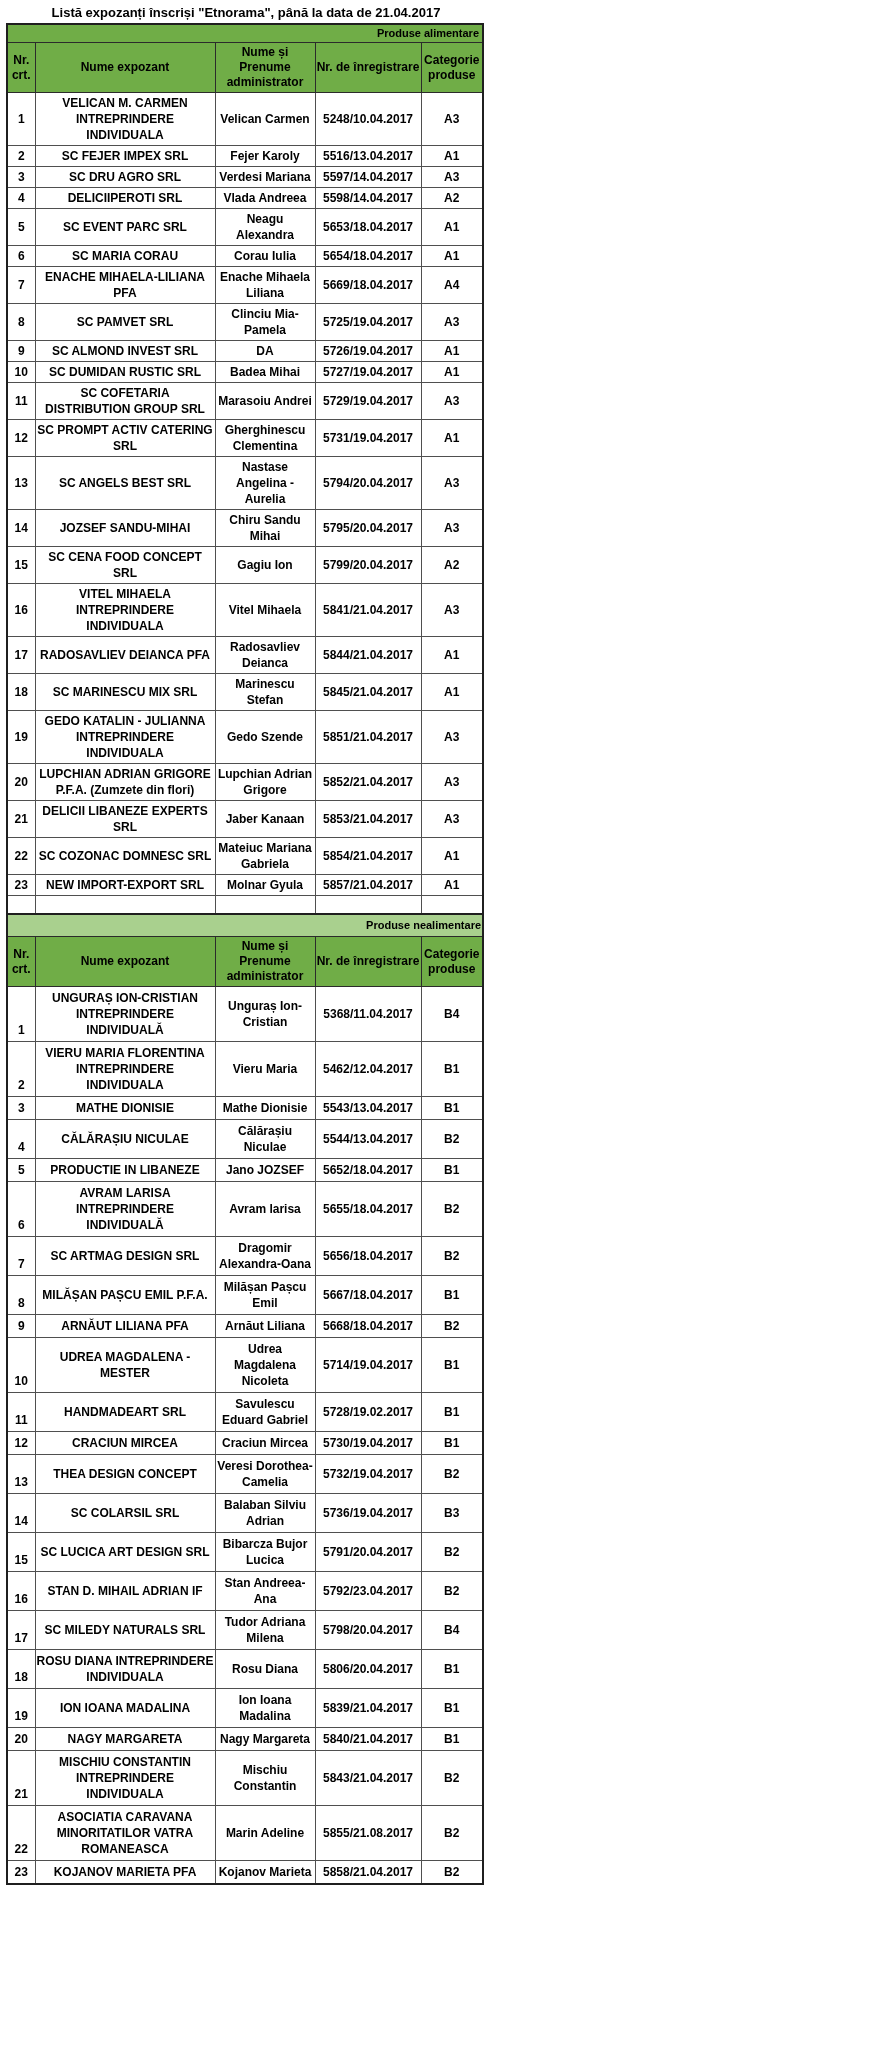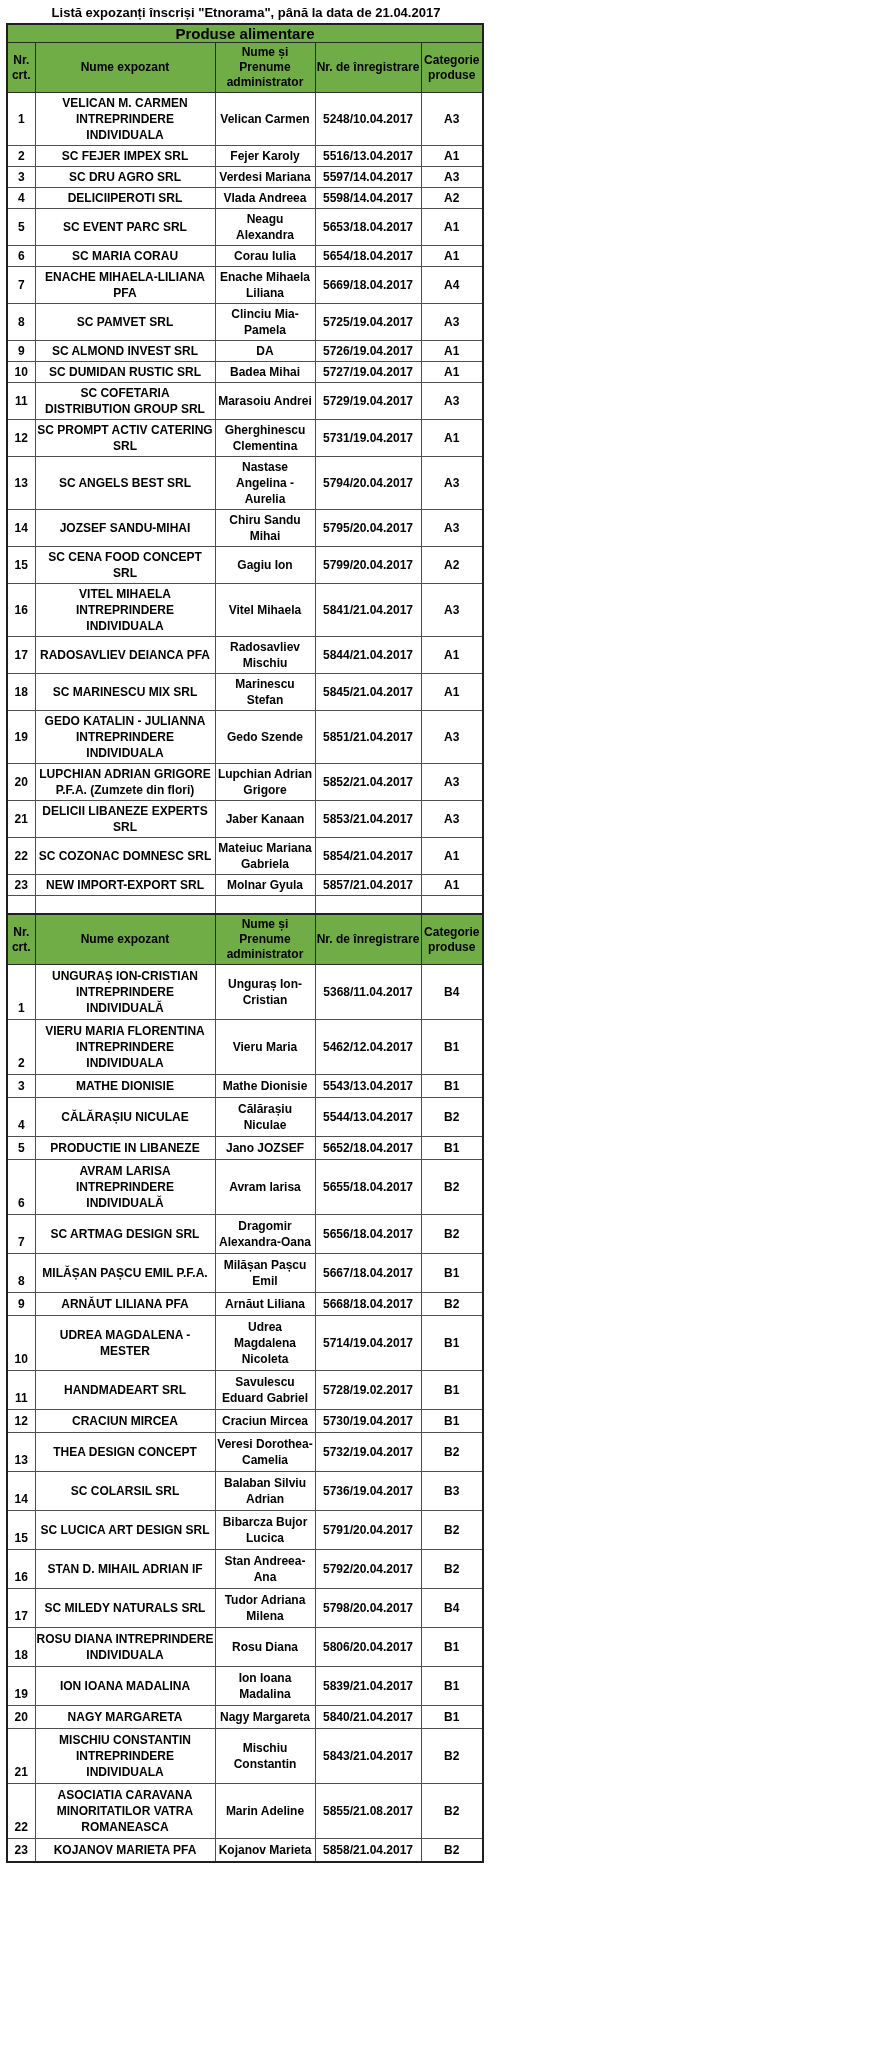--- a/index.html
+++ b/index.html
@@ -42,22 +42,22 @@
     line-height: 16px;
     text-align: center;
     vertical-align: middle;
     padding: 2px 1px;
     overflow: hidden;
     word-wrap: break-word;
     font-weight: bold;
   }
   td.band {
     background: var(--band-dark);
-    text-align: center;
-    font-size: 15px;
+    text-align: right;
+    font-size: 11px;
     line-height: 15px;
     padding: 1px 3px;
     border: 1px solid #2b2b2b;
   }
   td.band.light { background: var(--band-light); }
   th {
     background: var(--band-dark);
     font-size: 12px;
     line-height: 15px;
     padding: 2px 0;
@@ -201,21 +201,21 @@
           <tr>
             <td class="col0">16</td>
             <td class="col1">VITEL MIHAELA INTREPRINDERE INDIVIDUALA</td>
             <td class="col2">Vitel Mihaela</td>
             <td class="col3">5841/21.04.2017</td>
             <td class="col4">A3</td>
           </tr>
           <tr>
             <td class="col0">17</td>
             <td class="col1">RADOSAVLIEV DEIANCA PFA</td>
-            <td class="col2">Radosavliev Mischiu</td>
+            <td class="col2">Radosavliev Deianca</td>
             <td class="col3">5844/21.04.2017</td>
             <td class="col4">A1</td>
           </tr>
           <tr>
             <td class="col0">18</td>
             <td class="col1">SC MARINESCU MIX SRL</td>
             <td class="col2">Marinescu Stefan</td>
             <td class="col3">5845/21.04.2017</td>
             <td class="col4">A1</td>
           </tr>
@@ -266,20 +266,23 @@
       <table class="grid sec1">
         <colgroup>
           <col class="c0">
           <col class="c1">
           <col class="c2">
           <col class="c3">
           <col class="c4">
         </colgroup>
         <tbody>
           <tr>
+            <td colspan="5" class="band light">Produse nealimentare</td>
+          </tr>
+          <tr>
             <th>Nr. crt.</th>
             <th>Nume expozant</th>
             <th>Nume și Prenume administrator</th>
             <th>Nr. de înregistrare</th>
             <th>Categorie produse</th>
           </tr>
           <tr>
             <td class="col0">1</td>
             <td class="col1">UNGURAȘ ION-CRISTIAN INTREPRINDERE INDIVIDUALĂ</td>
             <td class="col2">Unguraș Ion-Cristian</td>
@@ -381,21 +384,21 @@
             <td class="col0">15</td>
             <td class="col1">SC LUCICA ART DESIGN SRL</td>
             <td class="col2">Bibarcza Bujor Lucica</td>
             <td class="col3">5791/20.04.2017</td>
             <td class="col4">B2</td>
           </tr>
           <tr>
             <td class="col0">16</td>
             <td class="col1">STAN D. MIHAIL ADRIAN IF</td>
             <td class="col2">Stan Andreea- Ana</td>
-            <td class="col3">5792/20.04.2017</td>
+            <td class="col3">5792/23.04.2017</td>
             <td class="col4">B2</td>
           </tr>
           <tr>
             <td class="col0">17</td>
             <td class="col1">SC MILEDY NATURALS SRL</td>
             <td class="col2">Tudor Adriana Milena</td>
             <td class="col3">5798/20.04.2017</td>
             <td class="col4">B4</td>
           </tr>
           <tr>

